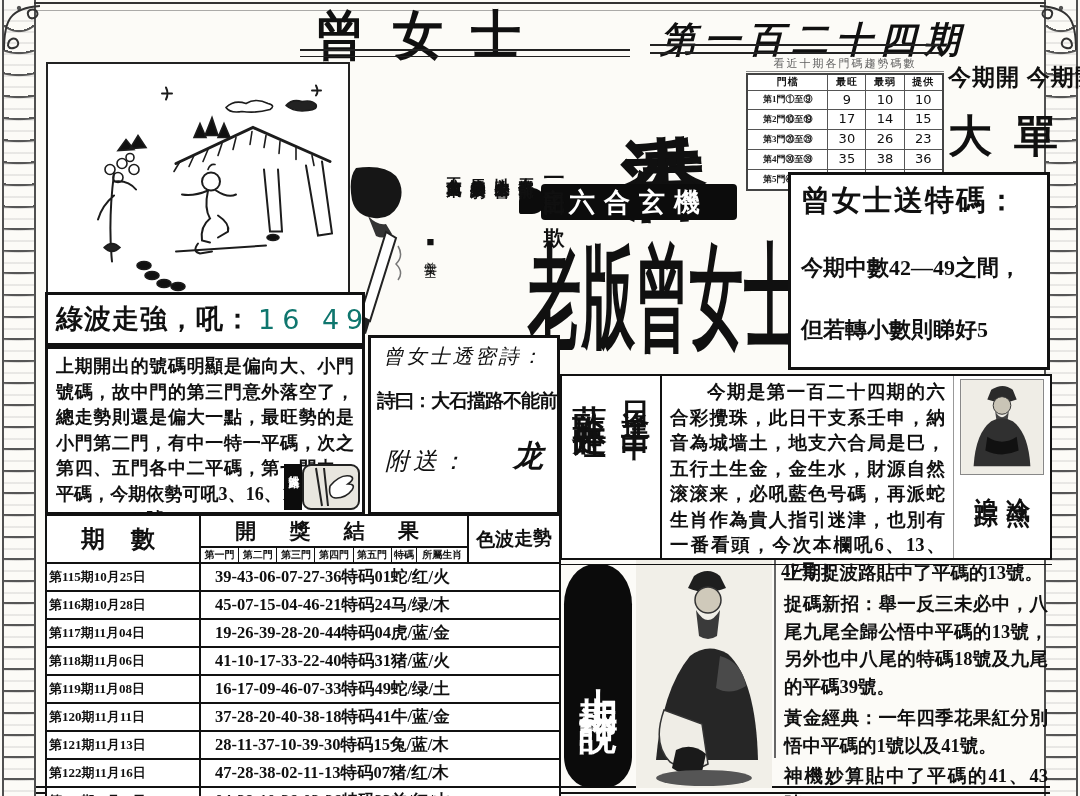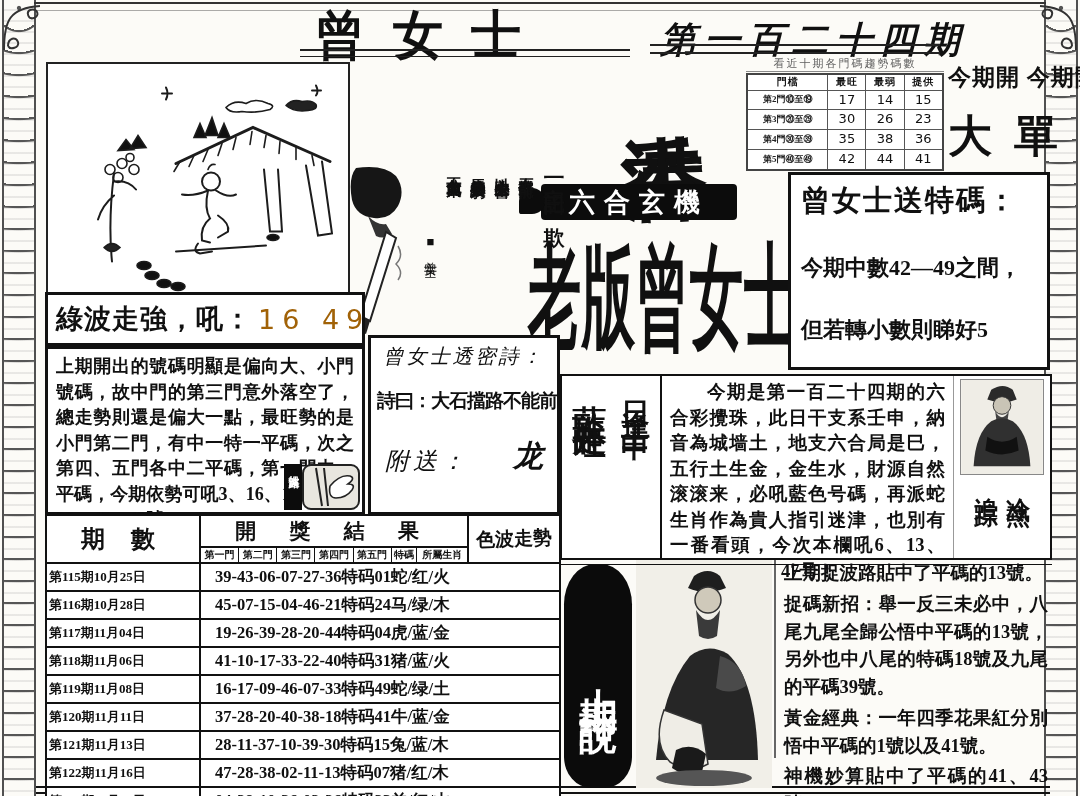--- a/index.html
+++ b/index.html
@@ -63,21 +63,21 @@
   
   .special{position:absolute;left:788px;top:172px;width:262px;height:198px;border:3px solid #111;
       background:#fff;padding:6px 10px;box-sizing:border-box;}
   .special-title{font-size:29px;font-weight:900;letter-spacing:2px;white-space:nowrap;}
   .special-line{font-size:22px;font-weight:800;margin-top:32px;white-space:nowrap;}
   
   .gw-head{position:absolute;left:45px;top:292px;width:320px;height:54px;border:3px solid #111;
       box-sizing:border-box;display:flex;align-items:center;padding:0 8px;background:#fff;}
   .gw-head .hl{font-size:27px;font-weight:900;letter-spacing:1px;white-space:nowrap;}
   .gw-head .nums{font-family:"DejaVu Sans",sans-serif;font-size:27px;letter-spacing:7px;
-      color:#a16207;margin-left:6px;white-space:nowrap;}
+      color:#0f766e;margin-left:6px;white-space:nowrap;}
   .gw-body{position:absolute;left:45px;top:346px;width:320px;height:169px;border:3px solid #111;
       box-sizing:border-box;padding:5px 8px;background:#fff;font-size:18px;font-weight:600;
       line-height:1.42;text-align:justify;}
   .gw-corner{position:absolute;right:2px;bottom:2px;display:flex;}
   .gw-corner-label{writing-mode:vertical-rl;text-orientation:upright;background:#0c0c0c;color:#fff;
       font-size:11px;padding:2px 1px;letter-spacing:1px;}
   
   .poem-box{position:absolute;left:368px;top:335px;width:192px;height:180px;border:3px solid #111;
       box-sizing:border-box;background:#fff;padding:5px 6px;}
   .poem-title{font-size:20px;font-style:italic;letter-spacing:3px;white-space:nowrap;text-align:center;}
@@ -200,20 +200,26 @@
     <div class="stats-title">看近十期各門碼趨勢碼數</div>
     <table>
       <tbody>
           <tr>
         <th>門檔</th>
         <th>最旺</th>
         <th>最弱</th>
         <th>提供</th>
       </tr>
       <tr>
+        <td class="gate">第1門①至⑨</td>
+        <td class="num">9</td>
+        <td class="num">10</td>
+        <td class="num">10</td>
+      </tr>
+      <tr>
         <td class="gate">第2門⑩至⑲</td>
         <td class="num">17</td>
         <td class="num">14</td>
         <td class="num">15</td>
       </tr>
       <tr>
         <td class="gate">第3門⑳至㉙</td>
         <td class="num">30</td>
         <td class="num">26</td>
         <td class="num">23</td>

